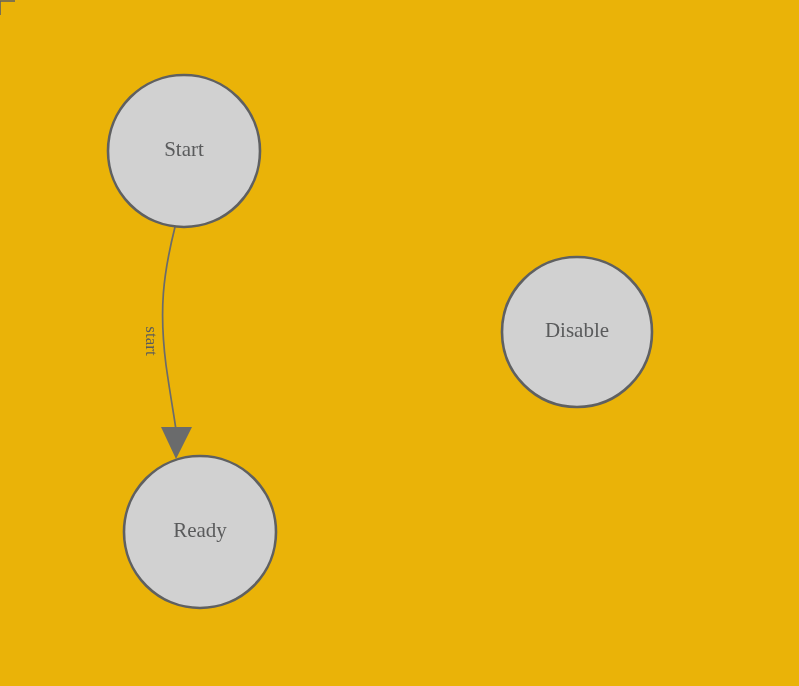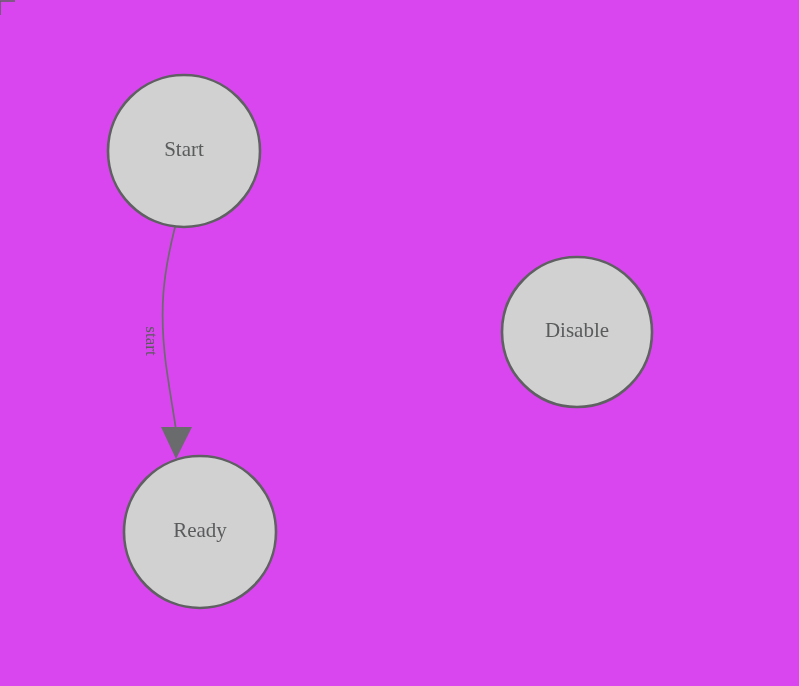--- a/index.html
+++ b/index.html
@@ -7,21 +7,21 @@
     padding: 0;
     background: #ffffff;
   }
   body {
     font-family: "Liberation Serif", "DejaVu Serif", serif;
   }
   #canvas {
     position: relative;
     width: 799px;
     height: 686px;
-    background: #d946ef;
+    background: #eab308;
     overflow: hidden;
   }
   #graph-svg {
     position: absolute;
     left: 0;
     top: 0;
     width: 799px;
     height: 686px;
   }
   .node-circle {

